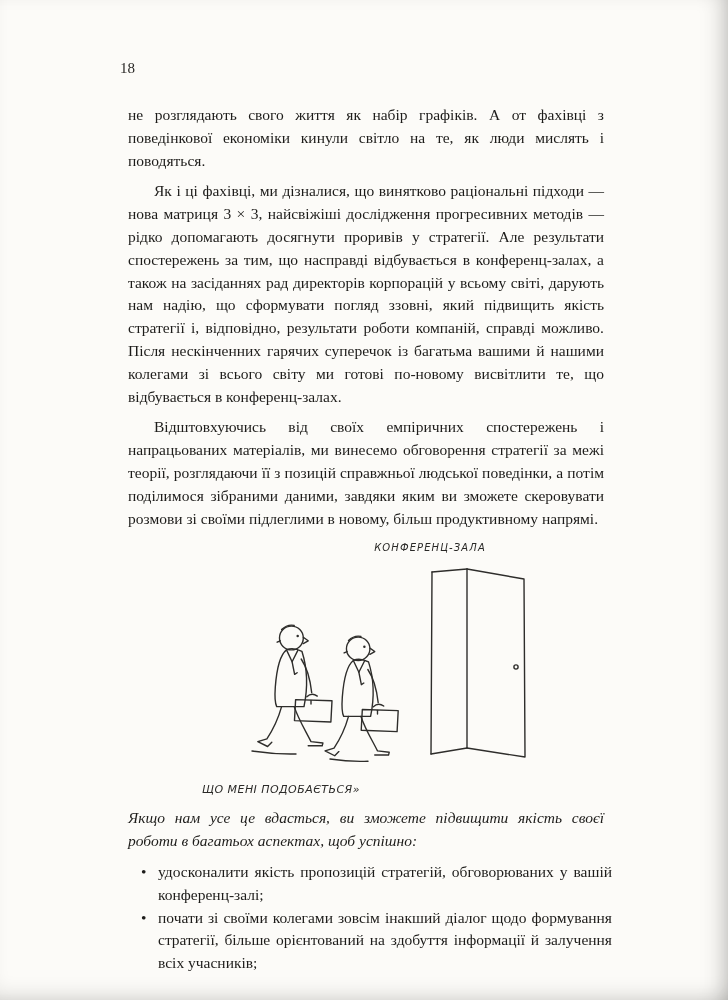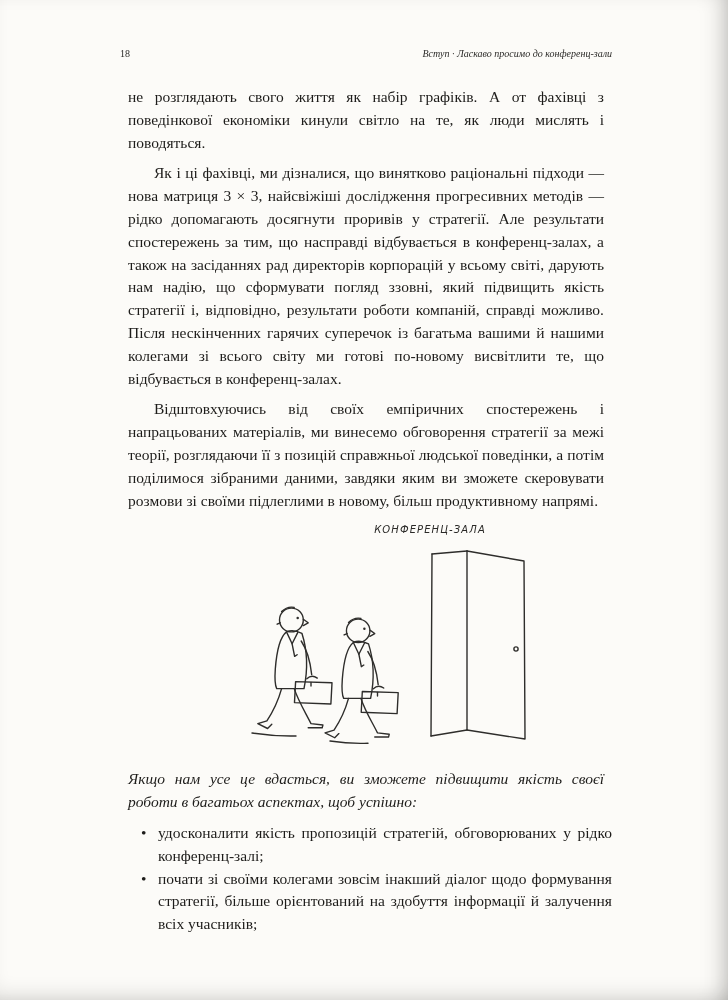--- a/index.html
+++ b/index.html
@@ -14,22 +14,23 @@
     font-family: "Liberation Serif", serif;
     overflow: hidden;
     box-shadow: inset -18px 0 24px -16px rgba(0,0,0,.28),
                 inset 0 -16px 22px -14px rgba(0,0,0,.16);
   }
   .content { position: absolute; left: 120px; top: 48px; width: 492px; }
   .page-header {
     display: flex;
     justify-content: space-between;
     align-items: baseline;
-    font-size: 10px;
+    font-size: 15px;
     color: #2a2927;
+    margin-top: 12px;
   }
   .running-head { font-style: italic; }
   .bodytext { margin-top: 27px; font-size: 15.5px; line-height: 22.8px; text-align: justify; }
   .bodytext p { margin: 8px; }
   p.indent { text-indent: 26px; }
   figure { margin-top: 4px; }
   figure svg { display: block; margin-left: 60px; }
   figcaption {
     margin: 2px 0 0 82px;
     font-family: "DejaVu Sans", sans-serif;
@@ -46,21 +47,20 @@
   .bullet-item .li-text { flex: 1; text-align: justify; }
 </style>
 </head>
 <body>
 
 <div class="page">
   <div class="content">
 
     <div class="page-header">
       <span class="page-number">18</span>
-      <span class="running-head">Вступ · Ласкаво просимо до конференц-зали</span>
     </div>
 
     <div class="bodytext">
       <p>не розглядають свого життя як набір графіків. А от фахівці з поведінкової економіки кинули світло на те, як люди мислять і поводяться.</p>
       <p class="indent">Як і ці фахівці, ми дізналися, що винятково раціональні підходи — нова матриця 3 × 3, найсвіжіші дослідження прогресивних методів — рідко допомагають досягнути проривів у стратегії. Але результати спостережень за тим, що насправді відбувається в конференц-залах, а також на засіданнях рад директорів корпорацій у всьому світі, дарують нам надію, що сформувати погляд ззовні, який підвищить якість стратегії і, відповідно, результати роботи компаній, справді можливо. Після нескінченних гарячих суперечок із багатьма вашими й нашими колегами зі всього світу ми готові по-новому висвітлити те, що відбувається в конференц-залах.</p>
       <p class="indent">Відштовхуючись від своїх емпіричних спостережень і напрацьованих матеріалів, ми винесемо обговорення стратегії за межі теорії, розглядаючи її з позицій справжньої людської поведінки, а потім поділимося зібраними даними, завдяки яким ви зможете скеровувати розмови зі своїми підлеглими в новому, більш продуктивному напрямі.</p>
 
       <figure>
         <svg width="430" height="240" viewBox="0 0 430 240">
           <defs>
@@ -91,29 +91,30 @@
               <circle cx="336" cy="129" r="2.1"></circle>
             </g>
             <path d="M72,213 q22,3.5 44,3"></path>
             <path d="M150,221 q20,3 38,2.2"></path>
             <use href="#walker" transform="translate(96,86) scale(1.40)"></use>
             <use href="#walker" transform="translate(163,97) scale(1.38)"></use>
           </g>
           <text x="250" y="13" text-anchor="middle" font-family="DejaVu Sans, sans-serif" font-style="italic" font-size="10" letter-spacing="1.1" fill="#2a2927">КОНФЕРЕНЦ-ЗАЛА</text>
         </svg>
         <figcaption>
+          <div>ЩО МЕНІ ПОДОБАЄТЬСЯ»</div>
         </figcaption>
       </figure>
 
       <p class="after-figure">Якщо нам усе це вдасться, ви зможете підвищити якість своєї роботи в багатьох аспектах, щоб успішно:</p>
 
       <ul class="bullet-list">
         <li class="bullet-item">
           <span class="bullet">•</span>
-          <span class="li-text">удосконалити якість пропозицій стратегій, обговорюваних у рідко конференц-залі;</span>
+          <span class="li-text">удосконалити якість пропозицій стратегій, обговорюваних у вашій конференц-залі;</span>
         </li>
         <li class="bullet-item">
           <span class="bullet">•</span>
           <span class="li-text">почати зі своїми колегами зовсім інакший діалог щодо формування стратегії, більше орієнтований на здобуття інформації й залучення всіх учасників;</span>
         </li>
       </ul>
     </div>
 
   </div>
 </div>

